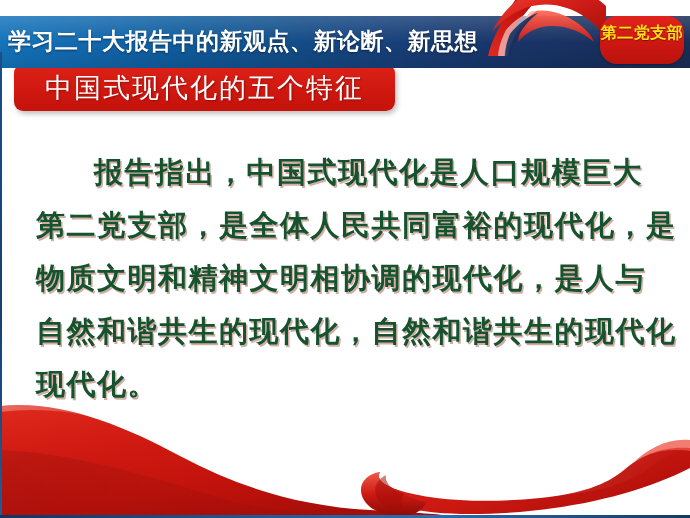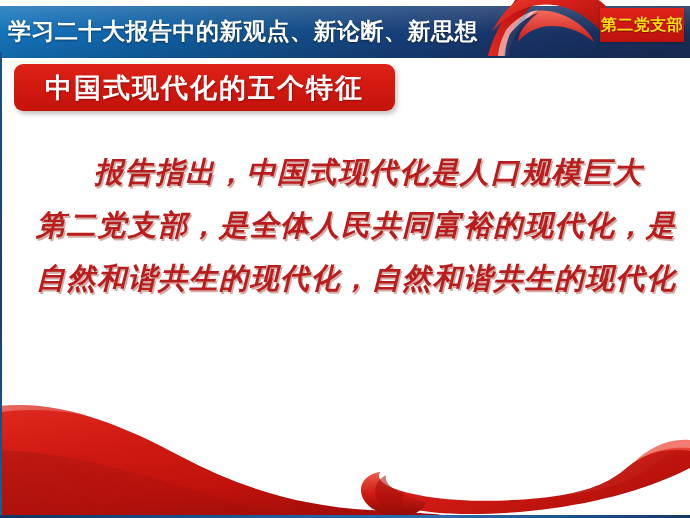--- a/index.html
+++ b/index.html
@@ -39,21 +39,21 @@
     width: 690px;
     height: 3px;
     background: linear-gradient(90deg, #12345f 0%, #1d5b97 38%, #2a6fae 62%, #123a66 100%);
     z-index: 40;
   }
 
   
   .header {
     position: absolute;
     left: 0;
-    top: 6px;
+    top: 16px;
     width: 690px;
     height: 52px;
     background: linear-gradient(100deg,
                 #1474bb 0%,
                 #1268ae 13%,
                 #0f5c9e 26%,
                 #124f8b 40%,
                 #16407a 56%,
                 #18356a 72%,
                 #17305f 86%,
@@ -95,26 +95,27 @@
     top: -4px;
     width: 130px;
     height: 60px;
     z-index: 25;
   }
 
   
   .badge {
     position: absolute;
     left: 600px;
-    top: 8px;
+    top: 16px;
     width: 84px;
-    height: 34px;
+    height: 48px;
     background: linear-gradient(180deg, #e0241c 0%, #cf1812 52%, #bb120d 100%);
     z-index: 30;
     box-shadow: 0 1px 2px rgba(0,0,0,0.25);
+    border-radius: 17px;
   }
   .badge-label {
     position: absolute;
     left: 0;
     top: 0;
     width: 84px;
     height: 34px;
     line-height: 34px;
     text-align: center;
     font-size: 16px;
@@ -139,44 +140,43 @@
   }
   .title-pill-text {
     position: absolute;
     left: 0;
     top: 0;
     width: 381px;
     height: 47px;
     line-height: 47px;
     text-align: center;
     font-size: 27px;
-    font-weight: bold;
+    font-weight: normal;
     color: #ffffff;
     letter-spacing: 2px;
     white-space: nowrap;
     text-shadow: 1px 1px 2px rgba(110,0,0,0.55);
   }
 
   
   .body-block {
     position: absolute;
     left: 36px;
     top: 146px;
     width: 622px;
     z-index: 12;
   }
   .body-line {
     font-size: 29px;
     line-height: 53px;
     font-weight: bold;
-    color: #b91c1c;
+    color: #14532d;
     letter-spacing: 1.5px;
     white-space: nowrap;
     text-shadow: 1.5px 1.5px 0px rgba(150,60,40,0.42);
-    font-style: italic;
   }
   .body-line.indent {
     text-indent: 58px;
   }
 
   
   .ribbon {
     position: absolute;
     left: 0;
     bottom: 0;
@@ -233,21 +233,23 @@
     <div class="badge-label">第二党支部</div>
   </div>
 
   <div class="title-pill">
     <div class="title-pill-text">中国式现代化的五个特征</div>
   </div>
 
   <div class="body-block">
     <div class="body-line indent">报告指出，中国式现代化是人口规模巨大</div>
     <div class="body-line">第二党支部，是全体人民共同富裕的现代化，是</div>
+    <div class="body-line">物质文明和精神文明相协调的现代化，是人与</div>
     <div class="body-line">自然和谐共生的现代化，自然和谐共生的现代化</div>
+    <div class="body-line">现代化。</div>
   </div>
 
   <div class="ribbon">
     <svg width="690" height="128" viewBox="0 0 690 128" preserveAspectRatio="none" xmlns="http://www.w3.org/2000/svg">
       <defs>
         <linearGradient id="ribMain" x1="0" y1="0" x2="0.7" y2="1">
           <stop offset="0%" stop-color="#e02a1e"></stop>
           <stop offset="35%" stop-color="#d01a12"></stop>
           <stop offset="70%" stop-color="#c2120c"></stop>
           <stop offset="100%" stop-color="#a60e09"></stop>

